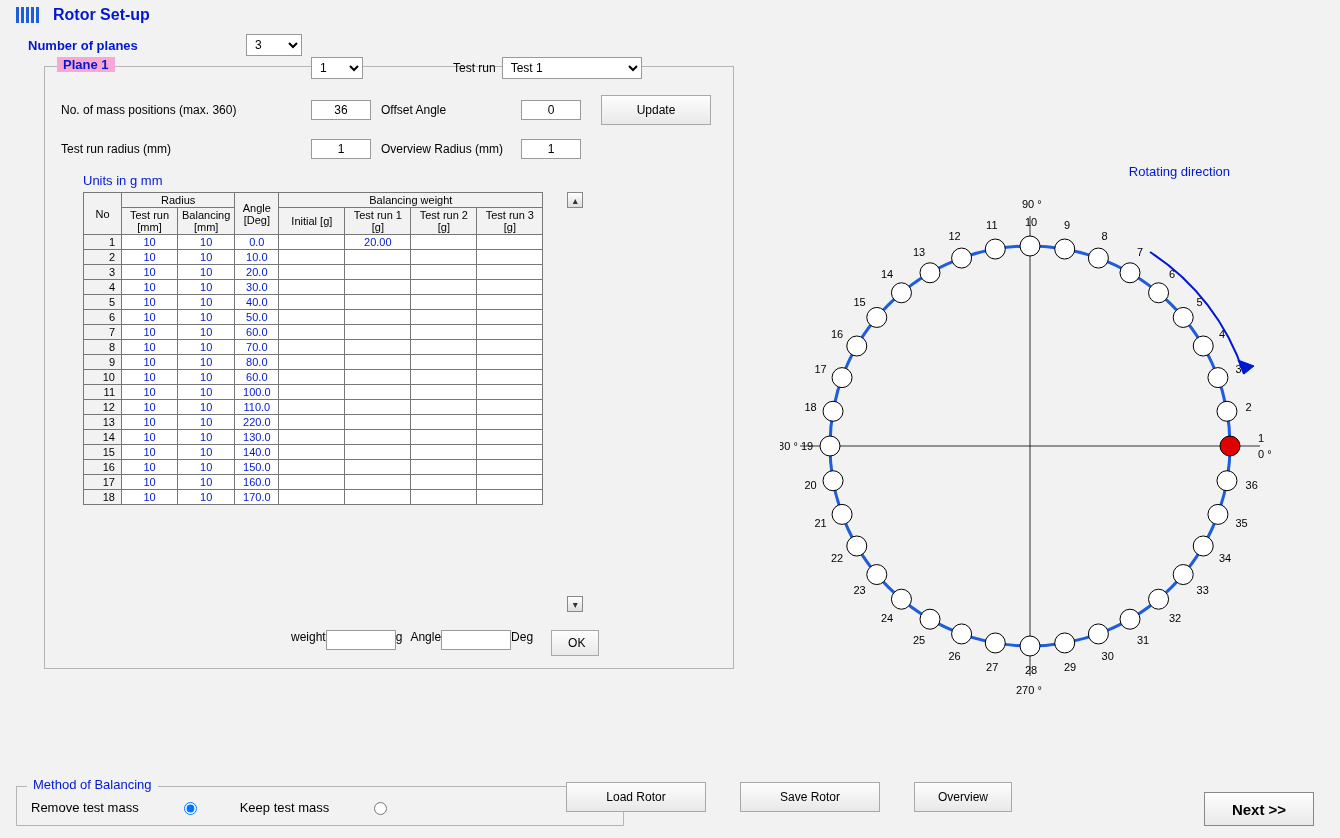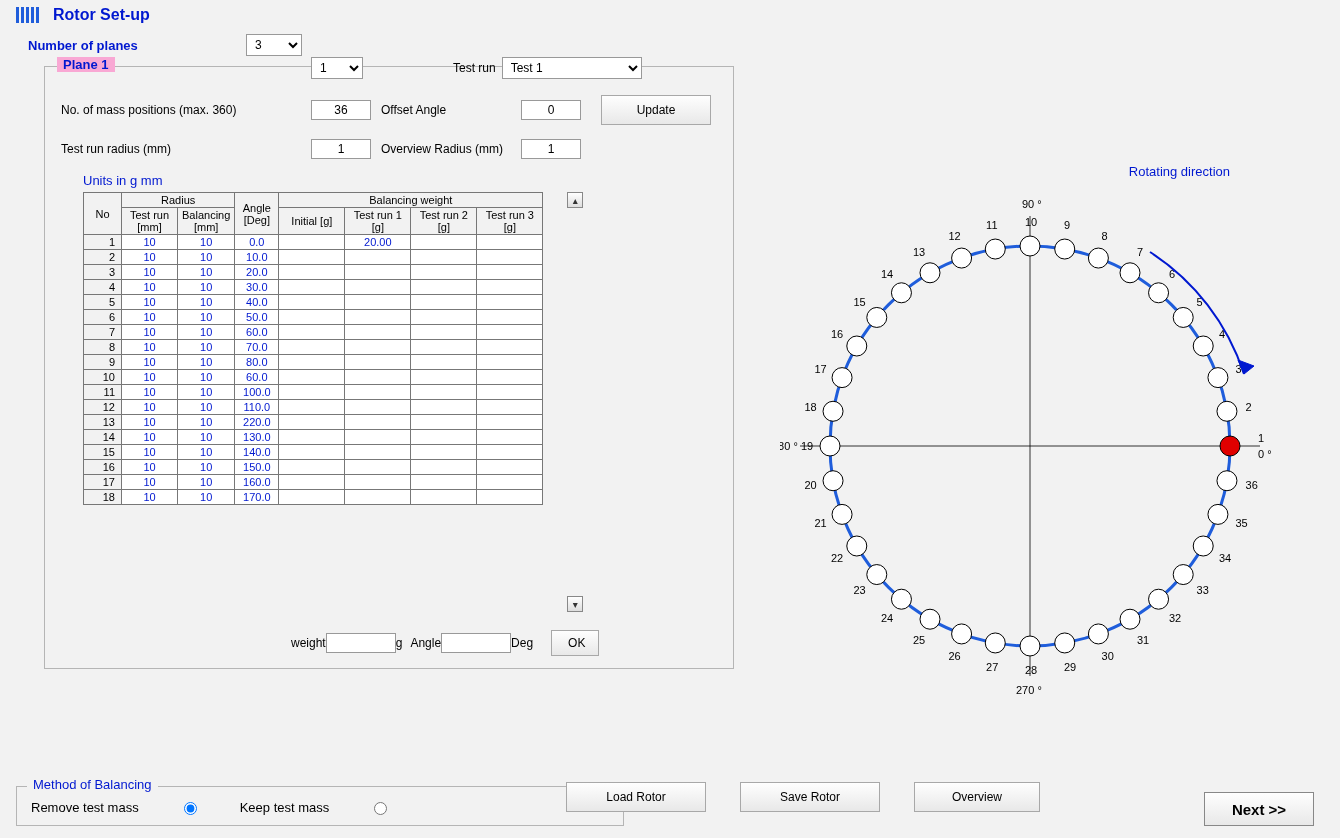--- a/index.html
+++ b/index.html
@@ -137,21 +137,21 @@
     margin-left: 24px;
   }
   .scroll-btn {
     width:16px; height:16px;
     border:1px solid #888;
     background:linear-gradient(#fff,#ddd);
     display:flex;align-items:center;justify-content:center;
     font-size:10px; color:#333;
   }
   .weight-row {
-    display:flex; align-items:center; 
+    display:flex; 
     margin: 18px 0 4px 230px;
   }
   .weight-row input { width:70px; text-align:center; }
   .rotor-svg-wrap {
     position:absolute;
     top: 156px;
     left: 780px;
     width: 520px;
     height: 560px;
   }
@@ -560,17 +560,17 @@
       <label style="display:flex;align-items:center;gap:40px;margin-left:10px">
         <span>Keep test mass</span>
         <input type="radio" name="m" style="">
       </label>
     </div>
   </div>
 
   <div class="bottom-buttons">
     <button class="btn">Load Rotor</button>
     <button class="btn">Save Rotor</button>
-    <button class="btn" style="width:126px">Overview</button>
+    <button class="btn" style="width:98px">Overview</button>
   </div>
 
   <button class="next-btn">Next &gt;&gt;</button>
 </div>
 
 </body></html>

